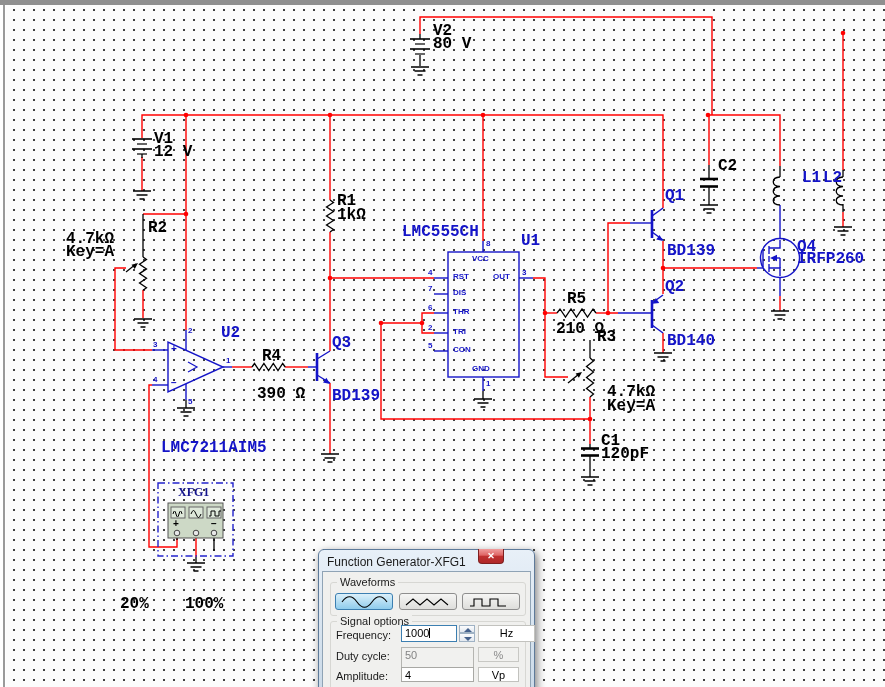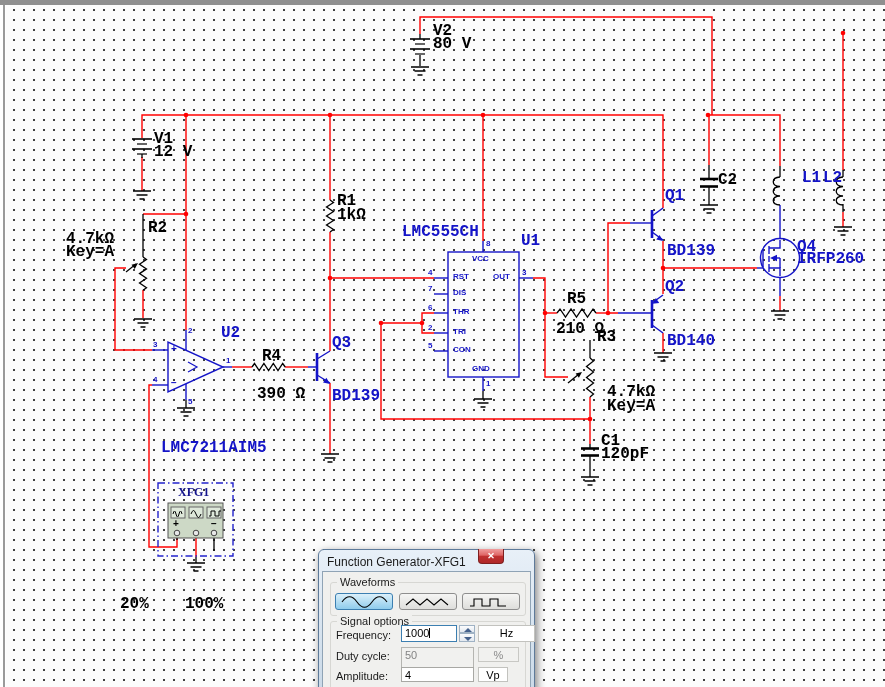--- a/index.html
+++ b/index.html
@@ -278,21 +278,21 @@
   <div class="lbl" style="left:66px;top:246px">Key=A</div>
   <div class="lbl" style="left:597px;top:331px">R3</div>
   <div class="lbl" style="left:607px;top:386px">4.7kΩ</div>
   <div class="lbl" style="left:607px;top:400px">Key=A</div>
   <div class="lbl" style="left:262px;top:350px">R4</div>
   <div class="lbl" style="left:257px;top:388px">390 Ω</div>
   <div class="lbl" style="left:567px;top:293px">R5</div>
   <div class="lbl" style="left:556px;top:323px">210 Ω</div>
   <div class="lbl" style="left:601px;top:435px">C1</div>
   <div class="lbl" style="left:601px;top:448px">120pF</div>
-  <div class="lbl" style="left:718px;top:174px">C2</div>
+  <div class="lbl" style="left:718px;top:160px">C2</div>
   <div class="lbl blue" style="left:802px;top:172px">L1</div>
   <div class="lbl blue" style="left:823px;top:172px">L2</div>
   <div class="lbl blue" style="left:665px;top:190px">Q1</div>
   <div class="lbl blue" style="left:667px;top:245px">BD139</div>
   <div class="lbl blue" style="left:665px;top:281px">Q2</div>
   <div class="lbl blue" style="left:667px;top:335px">BD140</div>
   <div class="lbl blue" style="left:332px;top:337px">Q3</div>
   <div class="lbl blue" style="left:332px;top:390px">BD139</div>
   <div class="lbl blue" style="left:797px;top:241px">Q4</div>
   <div class="lbl blue" style="left:797px;top:253px">IRFP260</div>
@@ -372,16 +372,16 @@
           </button>
       </div>
       <div class="unit" style="left:155px;top:53px;width:57px;height:17px">Hz</div>
 
       <div class="fldlbl" style="left:13px;top:78px">Duty cycle:</div>
       <div class="in dis" style="left:78px;top:75px;width:73px;height:29px">50</div>
       <div class="unit dis" style="left:155px;top:75px;width:41px;height:15px">%</div>
 
       <div class="fldlbl" style="left:13px;top:98px">Amplitude:</div>
       <div class="in" style="left:78px;top:95px;width:73px;height:15px;border-color:#A8A8A4">4</div>
-      <div class="unit" style="left:155px;top:95px;width:30px;height:15px">Vp</div>
+      <div class="unit" style="left:155px;top:95px;width:41px;height:15px">Vp</div>
     </div>
   </div>
 </div>
 
 </body></html>

